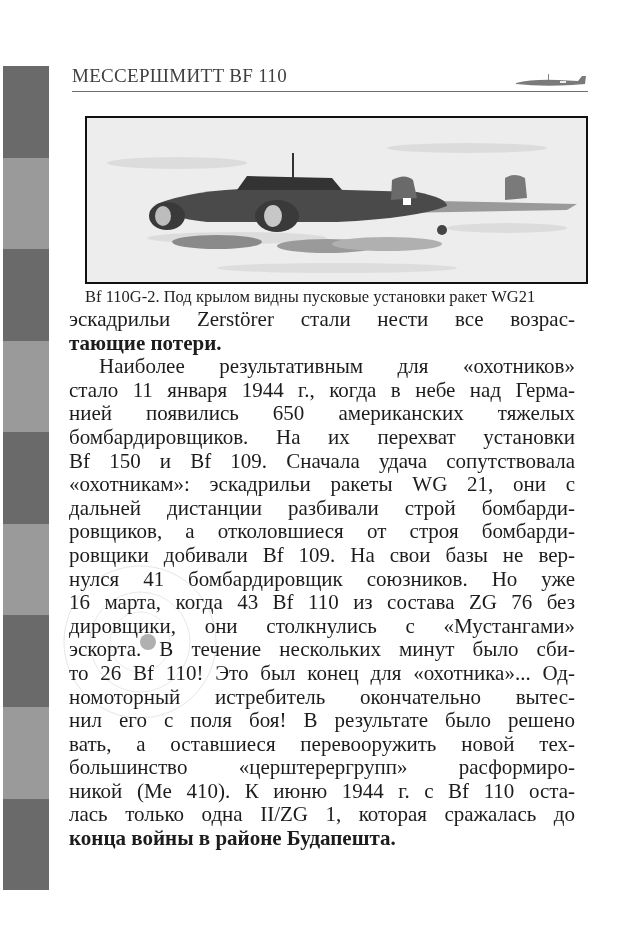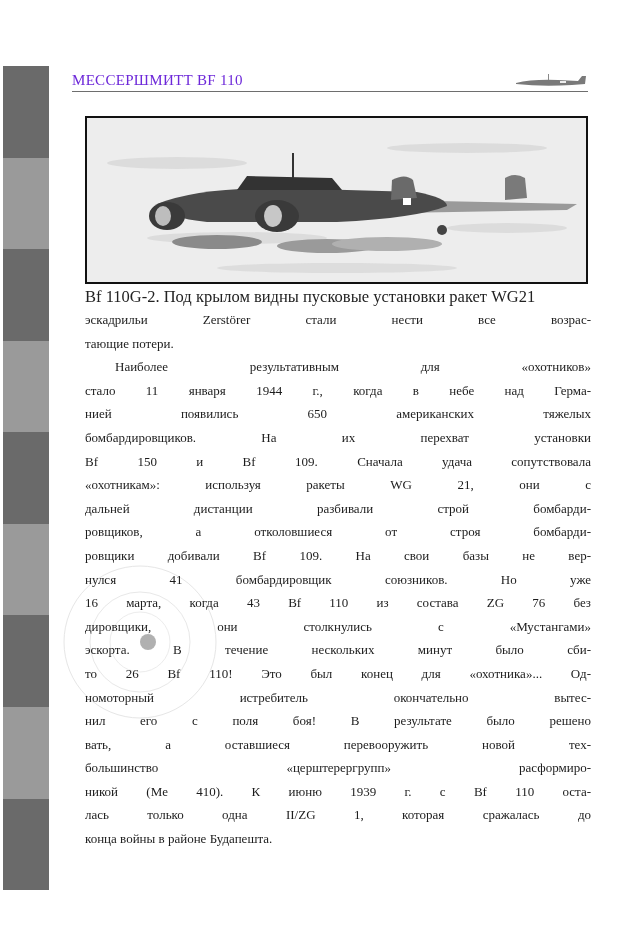--- a/index.html
+++ b/index.html
@@ -2,29 +2,29 @@
 <html><head>
 <meta charset="utf-8">
 <style>
   html, body { margin:0; padding:0; }
   body { width:629px; height:930px; background:#ffffff; position:relative; overflow:hidden;
          font-family:"Liberation Serif","DejaVu Serif",serif; color:#1c1c1c; }
   .strip { position:absolute; left:3px; top:66px; width:46px; height:824px; display:flex; flex-direction:column; }
   .strip .blk { flex:1; }
   .strip .dark { background:#6a6a6a; }
   .strip .light { background:#9a9a9a; }
-  .header-title { position:absolute; left:72px; top:72px; font-size:15px; letter-spacing:0.3px; color:#6d28d9; }
+  .header-title { position:absolute; left:72px; top:65px; font-size:19px; letter-spacing:0.3px; color:#404040; }
   .header-rule { position:absolute; left:72px; top:91px; width:516px; height:1px; background:#6e6e6e; }
   .header-plane { position:absolute; left:512px; top:70px; width:76px; height:20px; }
   .photo { position:absolute; left:85px; top:116px; width:499px; height:164px; border:2px solid #111; background:#efefef; overflow:hidden; }
   .photo svg { width:100%; height:100%; display:block; }
   .caption { position:absolute; left:85px; top:287px; font-size:16.5px; color:#222; white-space:nowrap; }
-  .body-text { position:absolute; left:85px; top:308px; width:506px; font-size:13px; line-height:23.6px; }
+  .body-text { position:absolute; left:69px; top:308px; width:506px; font-size:21px; line-height:23.6px; }
   .body-text .ln { display:block; white-space:nowrap; text-align:justify; text-align-last:justify; }
-  .body-text .ln.last { text-align-last:left; }
+  .body-text .ln.last { text-align-last:left;font-weight:bold; }
   .body-text .ln.indent { padding-left:30px; }
   .watermark { position:absolute; left:60px; top:562px; width:160px; height:160px; pointer-events:none; }
 </style>
 </head>
 <body>
 
 <div class="strip">
   <div class="blk dark"></div>
   <div class="blk light"></div>
   <div class="blk dark"></div>
@@ -90,29 +90,29 @@
 </svg>
 
 <div class="body-text">
   <span class="ln">эскадрильи Zerstörer стали нести все возрас-</span>
   <span class="ln last">тающие потери.</span>
   <span class="ln indent">Наиболее результативным для «охотников»</span>
   <span class="ln">стало  11 января 1944 г., когда в небе над Герма-</span>
   <span class="ln">нией появились 650 американских тяжелых</span>
   <span class="ln">бомбардировщиков. На их перехват установки</span>
   <span class="ln">Bf 150 и Bf 109. Сначала удача сопутствовала</span>
-  <span class="ln">«охотникам»: используя ракеты WG 21, они с</span>
+  <span class="ln">«охотникам»: эскадрильи ракеты WG 21, они с</span>
   <span class="ln">дальней дистанции разбивали строй бомбарди-</span>
   <span class="ln">ровщиков, а отколовшиеся от строя бомбарди-</span>
   <span class="ln">ровщики добивали  Bf 109. На свои базы не вер-</span>
   <span class="ln">нулся 41 бомбардировщик союзников. Но уже</span>
   <span class="ln">16 марта, когда 43 Bf 110 из состава ZG 76 без</span>
   <span class="ln">дировщики, они столкнулись с «Мустангами»</span>
   <span class="ln">эскорта. В течение нескольких минут было сби-</span>
   <span class="ln">то 26 Bf 110! Это был конец для «охотника»... Од-</span>
   <span class="ln">номоторный истребитель окончательно вытес-</span>
   <span class="ln">нил его с поля боя! В результате было решено</span>
   <span class="ln">вать, а оставшиеся перевооружить новой тех-</span>
   <span class="ln">большинство «церштерергрупп» расформиро-</span>
-  <span class="ln">никой  (Me 410). К июню 1939 г. с Bf 110 оста-</span>
+  <span class="ln">никой  (Me 410). К июню 1944 г. с Bf 110 оста-</span>
   <span class="ln">лась только одна II/ZG 1, которая сражалась до</span>
   <span class="ln last">конца войны в районе Будапешта.</span>
 </div>
 
 </body></html>

